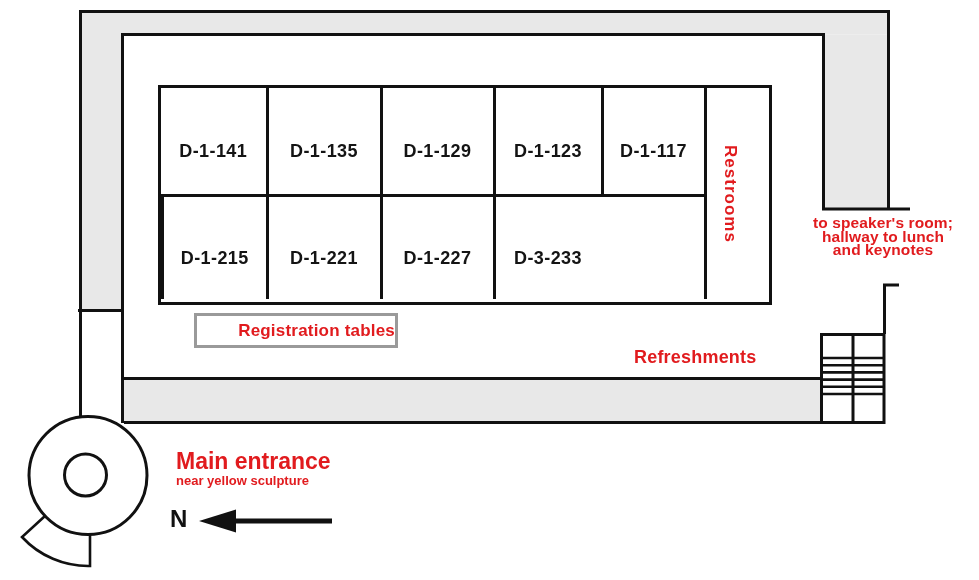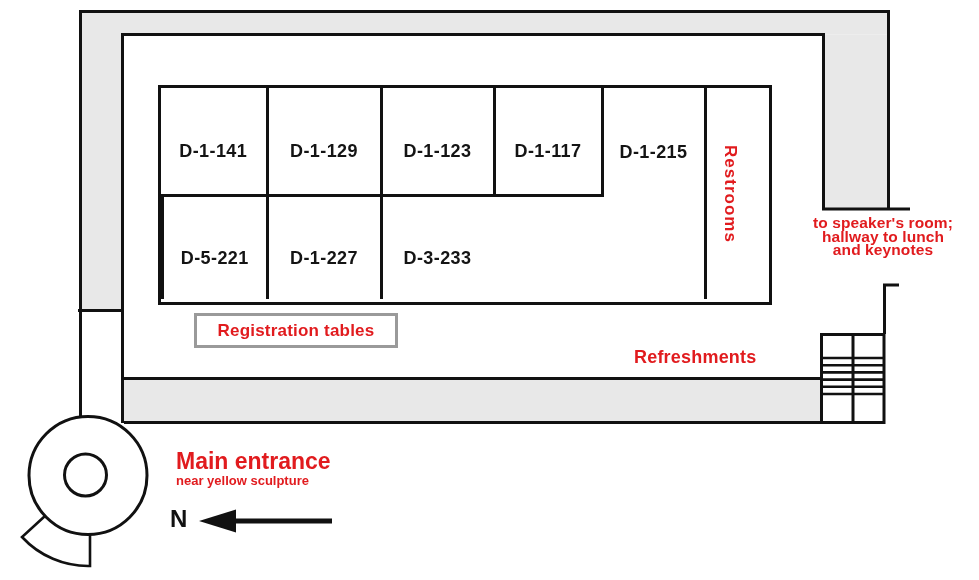--- a/index.html
+++ b/index.html
@@ -39,21 +39,21 @@
   .cell.restrooms{grid-column:6;grid-row:1 / 3;padding-top:0;}
   .vtext{
     transform:rotate(90deg);white-space:nowrap;
     color:var(--red);font-size:17px;font-weight:bold;letter-spacing:1px;
   }
 
   .lbl{position:absolute;color:var(--red);font-weight:bold;}
   .reg-box{
     left:194px;top:313px;width:204px;height:35px;
     box-sizing:border-box;border:3px solid var(--box-border);background:#fff;
-    display:flex;align-items:center;justify-content:center;
+    display:flex;align-items:center;justify-content:flex-end;
     font-size:17px;letter-spacing:0.2px;
   }
   .refreshments{left:634px;top:347px;width:180px;text-align:left;font-size:18px;letter-spacing:0.2px;}
   .speaker-note{left:785px;top:216px;width:196px;text-align:center;font-size:15.5px;line-height:13.6px;letter-spacing:0.1px;}
   .entrance-title{left:176px;top:448px;font-size:23px;}
   .entrance-sub{left:176px;top:473px;font-size:13px;}
   .north-n{left:170px;top:505px;font-size:24px;color:var(--wall);font-weight:bold;position:absolute;}
 </style>
 </head>
 <body>
@@ -98,28 +98,29 @@
     </g>
 
     <g>
       <line class="arrowline" x1="233" y1="521" x2="332" y2="521"></line>
       <polygon class="arrowhead" points="199,521 236,509.5 236,532.5"></polygon>
     </g>
   </svg>
 
   <div class="grid">
     <div class="cell bb">D-1-141</div>
+    <div class="cell bl bb">D-1-135</div>
     <div class="cell bl bb">D-1-129</div>
     <div class="cell bl bb">D-1-123</div>
     <div class="cell bl bb">D-1-117</div>
     <div class="cell bl restrooms">
       <span class="vtext">Restrooms</span>
     </div>
     <div class="cell bl">D-1-215</div>
-    <div class="cell bl">D-5-221</div>
+    <div class="cell bl">D-1-221</div>
     <div class="cell bl">D-1-227</div>
     <div class="cell bl">D-3-233</div>
   </div>
 
   <div class="lbl reg-box">
       <span>Registration tables</span>
     </div>
 
   <div class="lbl refreshments">Refreshments</div>
 

